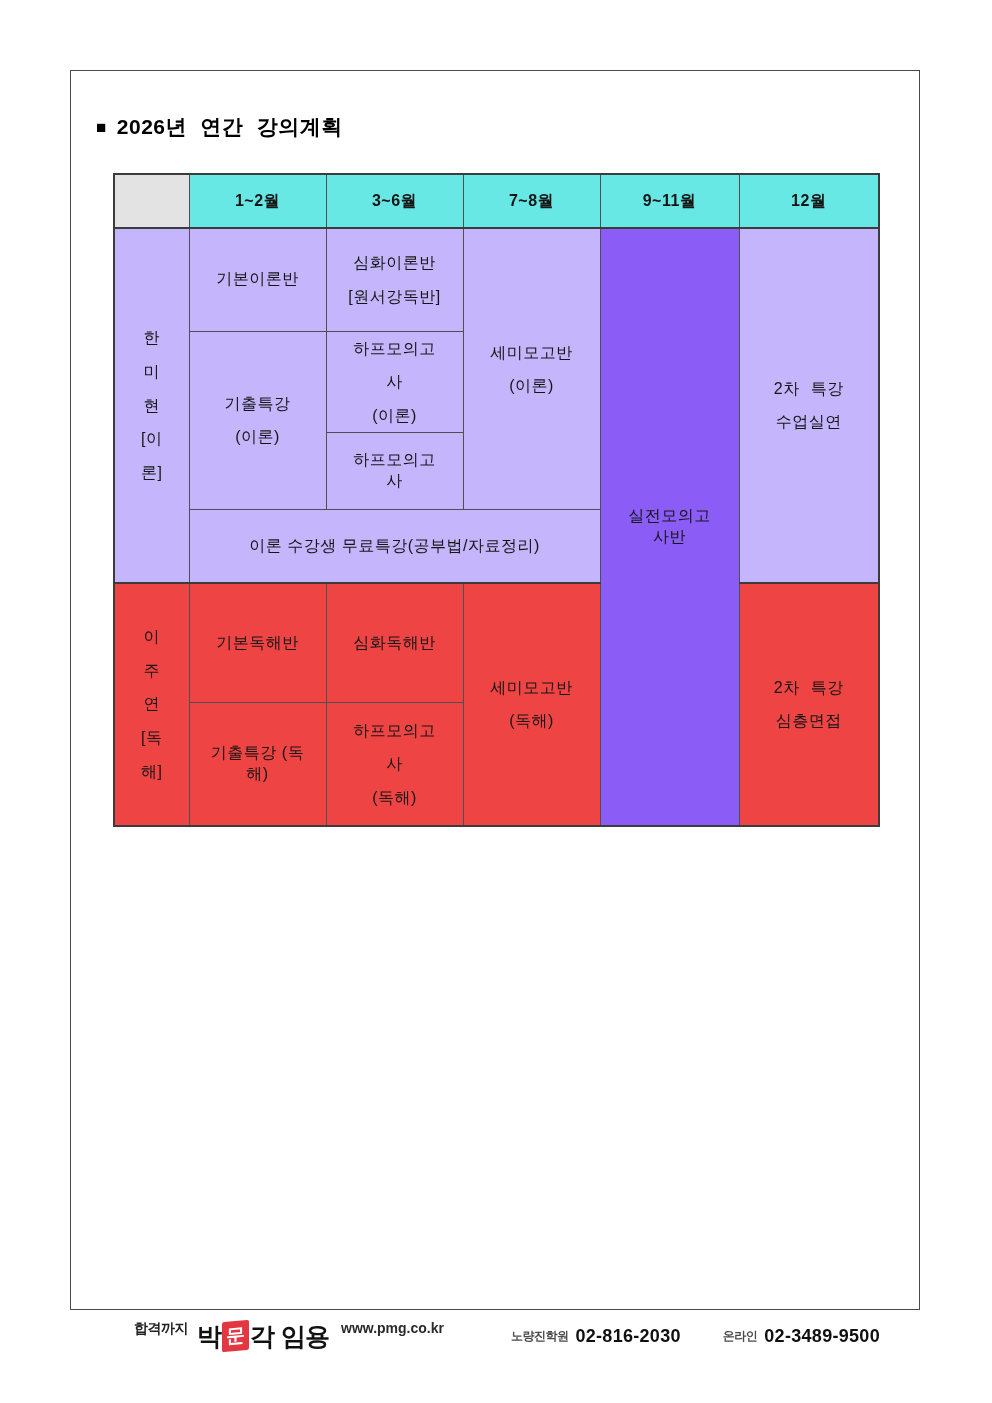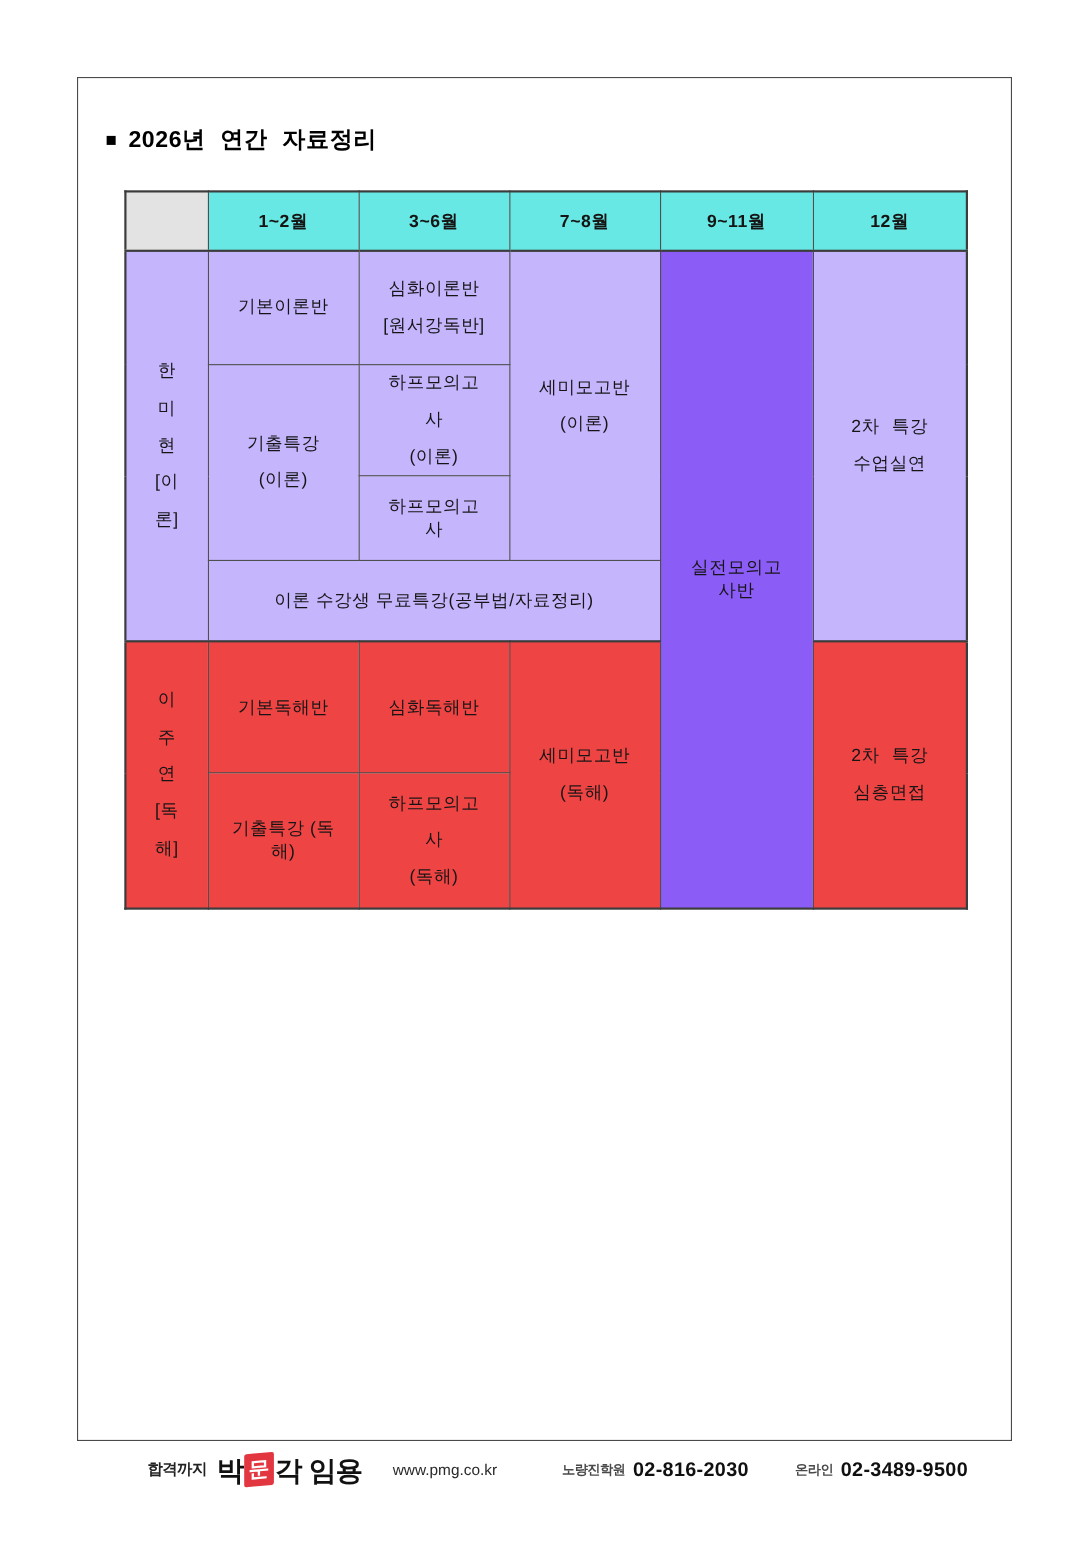--- a/index.html
+++ b/index.html
@@ -38,45 +38,45 @@
   .thick-bottom{border-bottom:2px solid #3c3c3c !important;}
   .rowA{height:103px;} .rowB{height:80px;} .rowC{height:77px;}
   .rowD{height:73px;} .rowE{height:120px;} .rowF{height:123px;}
   .line{display:block;line-height:2.1;}
   .second-cell{word-spacing:6px;}
   .footer{
     position:absolute;left:70px;top:1316px;width:850px;height:40px;
     display:flex;justify-content:space-between;align-items:center;
     padding:0;box-sizing:border-box;
   }
-  .footer-left{display:flex;align-items:center;margin-left:64px;}
+  .footer-left{display:flex;align-items:flex-start;margin-left:64px;}
   .tagline{font-size:14px;font-weight:700;color:#222;margin-right:9px;letter-spacing:-0.5px;}
   .logo{display:flex;align-items:center;font-weight:800;color:#111;}
   .logo .lg{font-size:25px;letter-spacing:-1px;}
   .munbox{
     display:inline-flex;align-items:center;justify-content:center;
     width:27px;height:30px;background:#e23640;color:#fff;
     font-size:19px;font-weight:800;margin:0 1px;
     transform:skewY(-5deg);border-radius:2px;
   }
   .imyong{margin-left:7px;}
-  .website{font-size:14px;font-weight:400;color:#2a2a2a;margin-left:28px;}
+  .website{font-size:14px;font-weight:700;color:#2a2a2a;margin-left:12px;}
   .footer-right{display:flex;align-items:center;margin-right:40px;gap:42px;}
   .phone{display:flex;align-items:center;gap:7px;}
   .phone-label{font-size:12px;font-weight:700;color:#4a4a4a;letter-spacing:-0.5px;}
   .phone-number{font-size:18px;font-weight:700;color:#101010;letter-spacing:0.3px;}
 </style>
 </head>
 <body>
 
 <div class="page">
 
   <h1 class="title">
     <span class="bullet">■</span>
-    <span>2026년 연간 자료정리</span>
+    <span>2026년 연간 강의계획</span>
   </h1>
 
   <table class="schedule">
     <colgroup>
       <col style="width:75px">
         <col style="width:137px">
         <col style="width:137px">
       <col style="width:137px">
         <col style="width:139px">
         <col style="width:140px">

